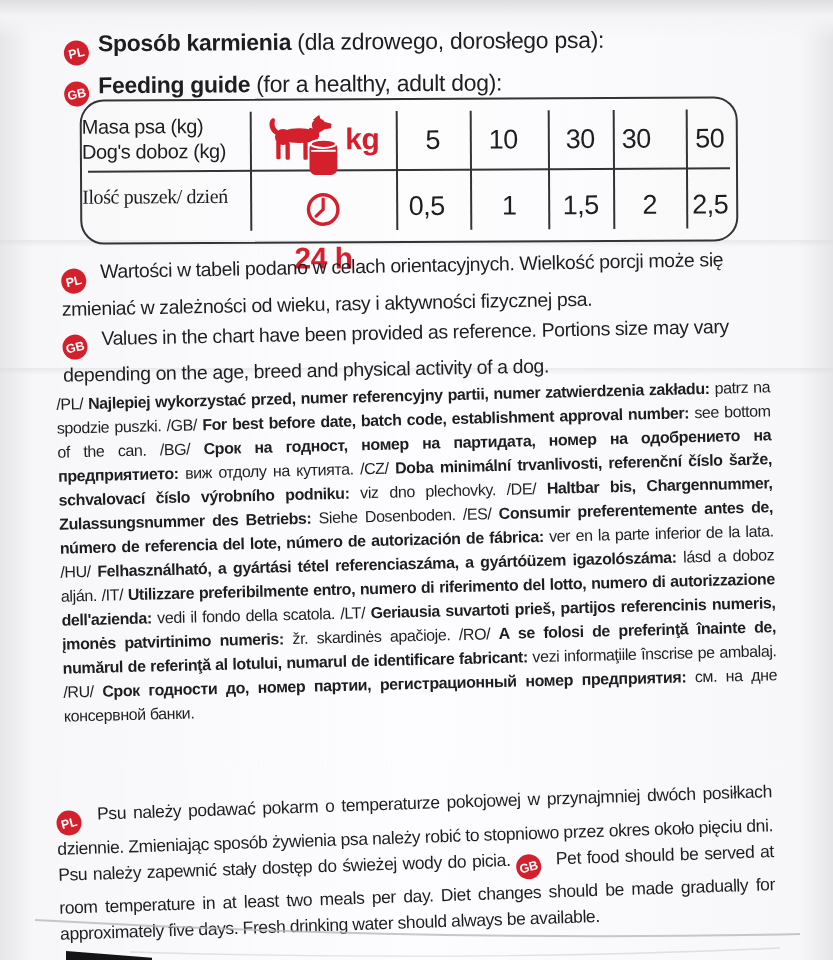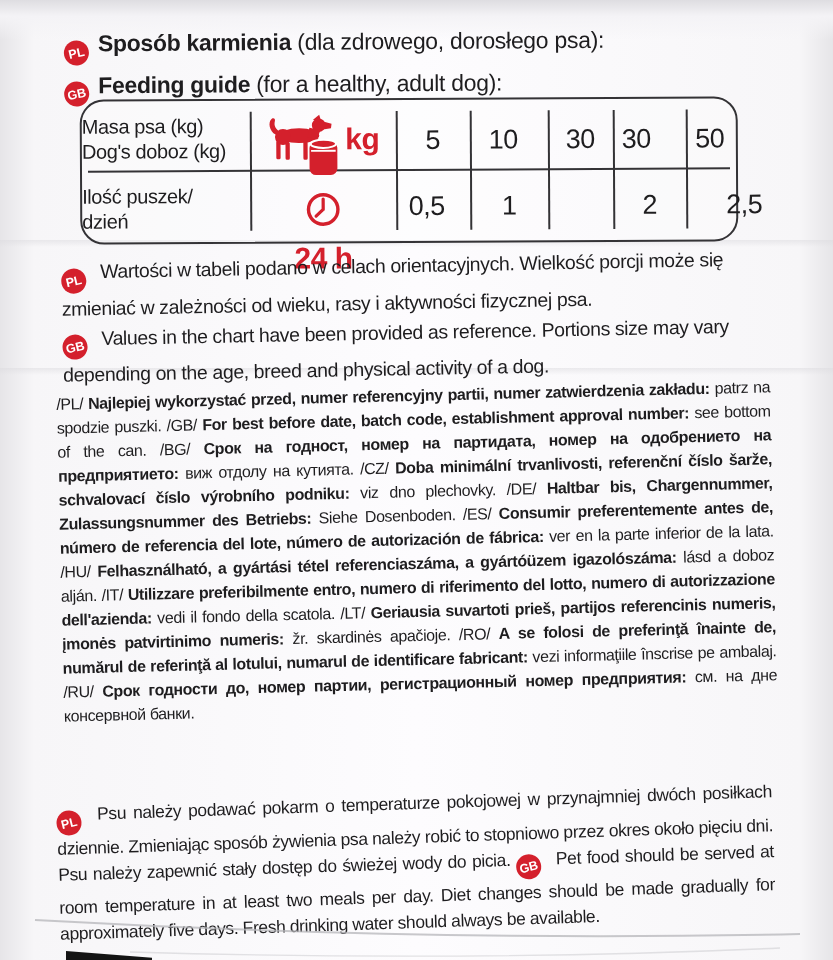--- a/index.html
+++ b/index.html
@@ -41,21 +41,21 @@
   .ftable{
     position:absolute;left:80px;top:98px;width:654px;height:141px;
     border:2px solid #343336;border-radius:24px;
     transform:rotate(-0.3deg);
     background:rgba(255,255,255,0.25);
   }
   .ftable .hline{position:absolute;left:6px;right:6px;top:69px;height:2px;background:#343336;}
   .ftable .vline{position:absolute;top:11px;height:119px;width:2px;background:#343336;}
   .lbl{position:absolute;left:0;width:152px;
     font-size:20px;letter-spacing:-0.4px;line-height:25px;}
-  .lbl.r1{top:13px;} .lbl.r2{top:83px;}
+  .lbl.r1{top:13px;} .lbl.r2{top:83px;font-family:Liberation Serif, serif;}
   .icon-cell{position:absolute;left:170px;width:142px;height:54px;
     display:flex;align-items:center;justify-content:center;gap:9px;}
   .icon-cell.r1{top:12px;} .icon-cell.r2{top:78px;flex-direction:column;}
   .unit{color:var(--red);font-weight:700;font-size:30px;letter-spacing:-0.5px;white-space:nowrap;}
   .val{position:absolute;height:52px;display:flex;align-items:center;justify-content:center;
     font-size:27px;letter-spacing:-0.5px;}
   .val.r1{top:14px;} .val.r2{top:80px;}
   
   .note{position:absolute;left:62px;top:250px;width:712px;transform:rotate(-1.1deg);}
   .note p{margin:0;font-size:19.5px;letter-spacing:-0.4px;line-height:30px;}
@@ -140,22 +140,23 @@
     </div>
 
     <div class="val r1" style="left:314px;width:74px">5</div>
     <div class="val r1" style="left:388px;width:67px">10</div>
     <div class="val r1" style="left:466px;width:65px">30</div>
     <div class="val r1" style="left:518px;width:73px">30</div>
     <div class="val r1" style="left:602px;width:52px">50</div>
 
     <div class="val r2" style="left:314px;width:61px">0,5</div>
     <div class="val r2" style="left:388px;width:78px">1</div>
+    <div class="val r2" style="left:466px;width:65px">1,5</div>
     <div class="val r2" style="left:531px;width:73px">2</div>
-    <div class="val r2" style="left:636px;width:52px">2,5</div>
+    <div class="val r2" style="left:602px;width:52px">2,5</div>
   </div>
 
   <div class="note">
     <p><span class="lang-badge">PL</span><span> Wartości w tabeli podano w celach orientacyjnych. Wielkość porcji może się zmieniać w zależności od wieku, rasy i aktywności fizycznej psa.</span></p>
     <p><span class="lang-badge">GB</span><span> Values in the chart have been provided as reference. Portions size may vary depending on the age, breed and physical activity of a dog.</span></p>
   </div>
 
   <div class="multi"><span>/PL/ </span><b>Najlepiej wykorzystać przed, numer referencyjny partii, numer zatwierdzenia zakładu:</b><span> patrz na spodzie puszki. /GB/ </span><b>For best before date, batch code, establishment approval number:</b><span> see bottom of the can. /BG/ </span><b>Срок на годност, номер на партидата, номер на одобрението на предприятието:</b><span> виж отдолу на кутията. /CZ/ </span><b>Doba minimální trvanlivosti, referenční číslo šarže, schvalovací číslo výrobního podniku:</b><span> viz dno plechovky. /DE/ </span><b>Haltbar bis, Chargennummer, Zulassungsnummer des Betriebs:</b><span> Siehe Dosenboden. /ES/ </span><b>Consumir preferentemente antes de, número de referencia del lote, número de autorización de fábrica:</b><span> ver en la parte inferior de la lata. /HU/ </span><b>Felhasználható, a gyártási tétel referenciaszáma, a gyártóüzem igazolószáma:</b><span> lásd a doboz alján. /IT/ </span><b>Utilizzare preferibilmente entro, numero di riferimento del lotto, numero di autorizzazione dell'azienda:</b><span> vedi il fondo della scatola. /LT/ </span><b>Geriausia suvartoti prieš, partijos referencinis numeris, įmonės patvirtinimo numeris:</b><span> žr. skardinės apačioje. /RO/ </span><b>A se folosi de preferinţă înainte de, numărul de referinţă al lotului, numarul de identificare fabricant:</b><span> vezi informaţiile înscrise pe ambalaj. /RU/ </span><b>Срок годности до, номер партии, регистрационный номер предприятия:</b><span> см. на дне консервной банки.</span></div>
 
   <div class="serving"><span class="lang-badge">PL</span><span> Psu należy podawać pokarm o temperaturze pokojowej w przynajmniej dwóch posiłkach dziennie. Zmieniając sposób żywienia psa należy robić to stopniowo przez okres około pięciu dni. Psu należy zapewnić stały dostęp do świeżej wody do picia. </span><span class="lang-badge">GB</span><span> Pet food should be served at room temperature in at least two meals per day. Diet changes should be made gradually for approximately five days. Fresh drinking water should always be available.</span></div>

